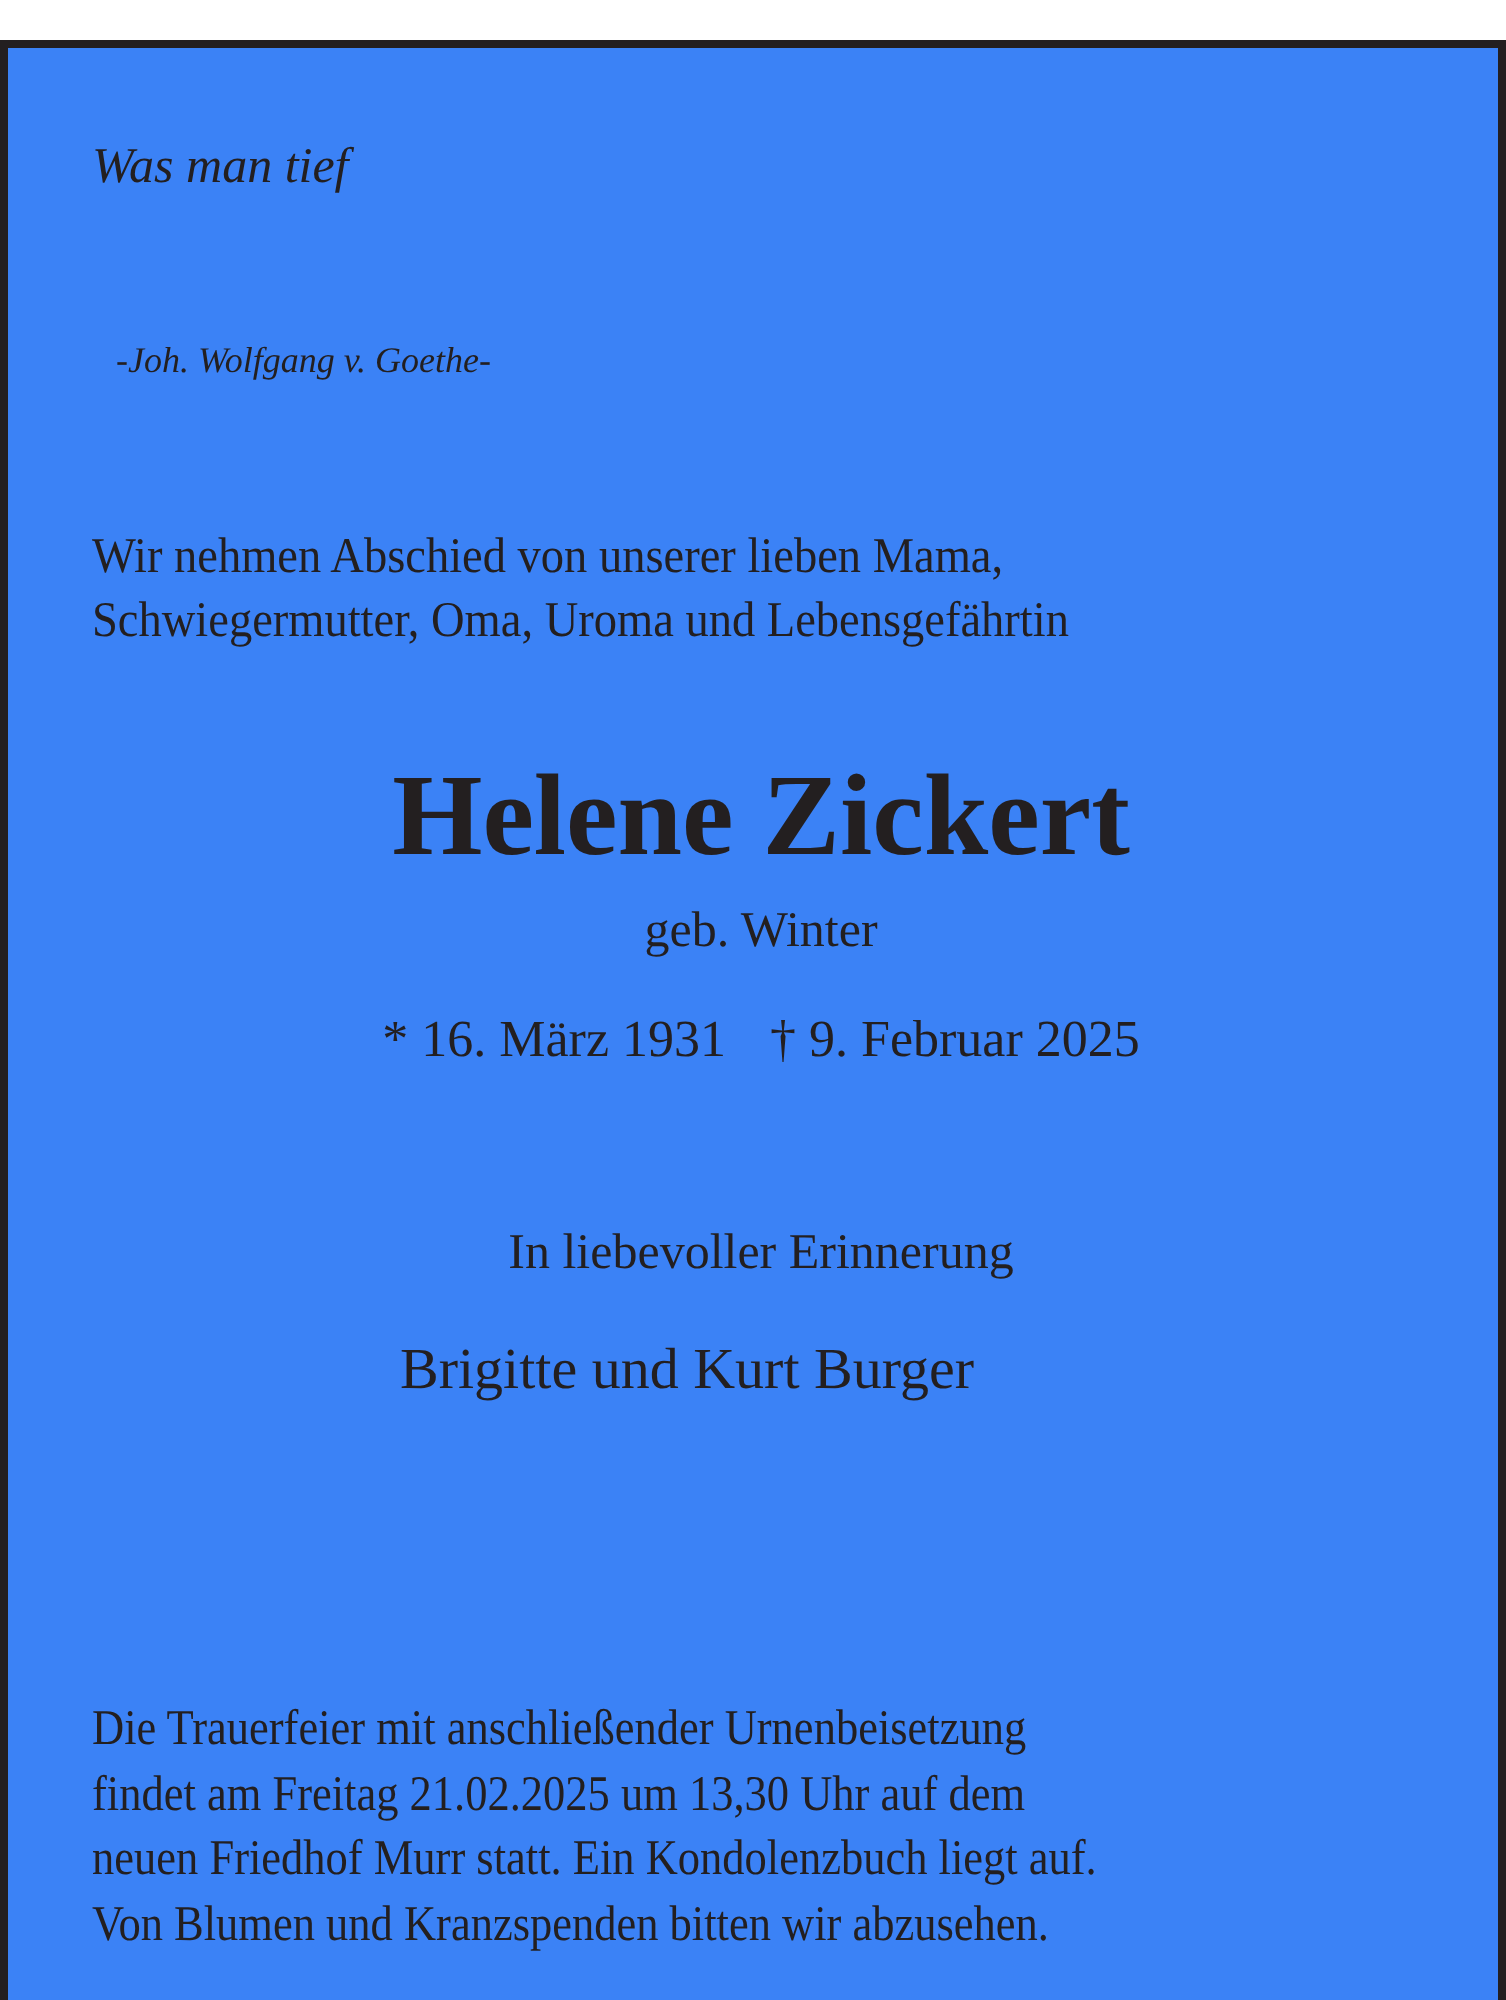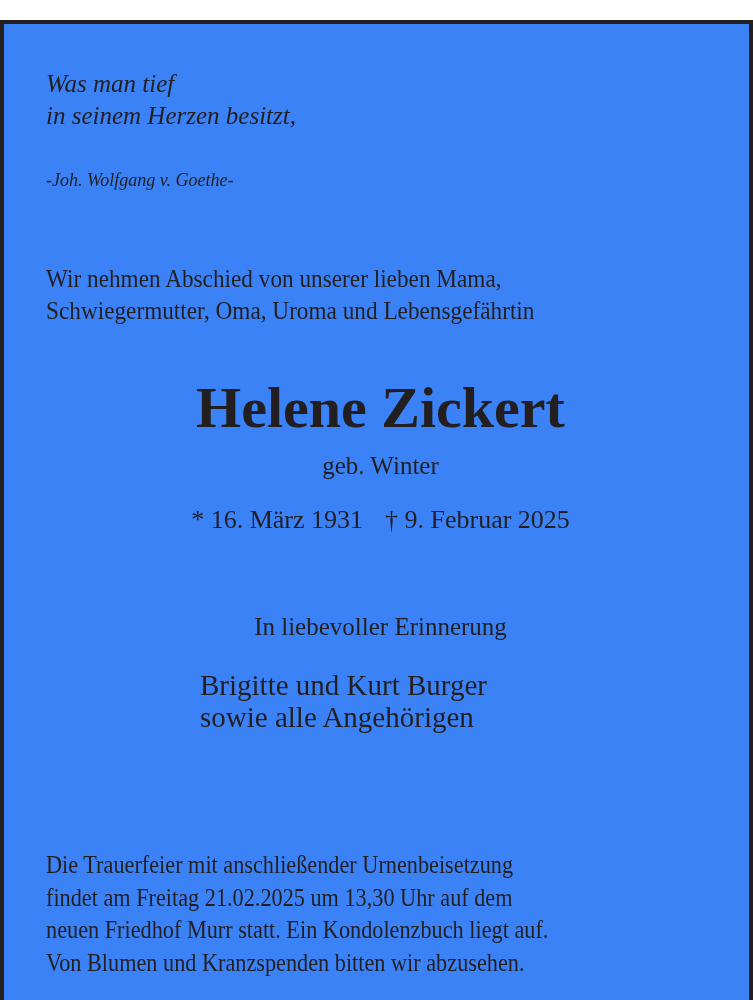--- a/index.html
+++ b/index.html
@@ -7,21 +7,21 @@
     .frame {
       position: absolute; left: 0; top: 0; width: 753px; height: 1000px;
       box-sizing: border-box; border: 4px solid #231f20; background: #3b82f6; margin-top: 20px;
     }
     .txt {
       position: absolute; white-space: nowrap; color: #231f20;
       font-family: "Liberation Serif", serif;
     }
     .quote { font-style: italic; font-size: 25px; line-height: 32px; left: 42px; }
     .quote-line { display: block; }
-    .attrib { font-style: italic; font-size: 18px; left: 42px; top: 146px; }
+    .attrib { font-style: italic; font-size: 18px; left: 54px; top: 146px; }
     .intro { left: 42px; font-size: 25px; line-height: 32px; transform-origin: left top; transform: scaleX(0.93); }
     .intro span { display: block; }
     .name {
       left: 0; width: 753px; text-align: center; top: 350px;
       font-size: 58px; font-weight: bold; letter-spacing: 0px;
     }
     .born { left: 0; width: 753px; text-align: center; top: 428px; font-size: 25px; }
     .dates { left: 0; width: 753px; text-align: center; top: 481px; font-size: 26px; }
     .dates .gap { display: inline-block; width: 22px; }
     .memory { left: 0; width: 753px; text-align: center; top: 589px; font-size: 25px; }
@@ -30,21 +30,20 @@
     .notice { left: 42px; top: 825px; font-size: 25px; line-height: 32.5px; transform-origin: left top; transform: scaleX(0.89); }
     .notice span { display: block; }
   </style>
 </head>
 <body>
 
 <div class="frame">
 
   <div class="txt quote" style="top:44px;">
     <span class="quote-line">Was man tief</span>
-    <span class="quote-line">in seinem Herzen besitzt,</span>
   </div>
   <div class="txt attrib">-Joh. Wolfgang v. Goethe-</div>
 
   <div class="txt intro" style="top:239px;">
     <span>Wir nehmen Abschied von unserer lieben Mama,</span>
     <span>Schwiegermutter, Oma, Uroma und Lebensgefährtin</span>
   </div>
 
   <div class="txt name">Helene Zickert</div>
   <div class="txt born">geb. Winter</div>
@@ -52,21 +51,20 @@
   <div class="txt dates">
     <span>*</span>
     <span>16. März 1931</span><span class="gap"></span><span>†</span>
     <span>9. Februar 2025</span>
   </div>
 
   <div class="txt memory">In liebevoller Erinnerung</div>
 
   <div class="txt family">
     <span>Brigitte und Kurt Burger</span>
-    <span>sowie alle Angehörigen</span>
   </div>
 
   <div class="txt notice">
     <span>Die Trauerfeier mit anschließender Urnenbeisetzung</span>
     <span>findet am Freitag 21.02.2025 um 13,30 Uhr auf dem</span>
     <span>neuen Friedhof Murr statt. Ein Kondolenzbuch liegt auf.</span>
     <span>Von Blumen und Kranzspenden bitten wir abzusehen.</span>
   </div>
 
 </div>

